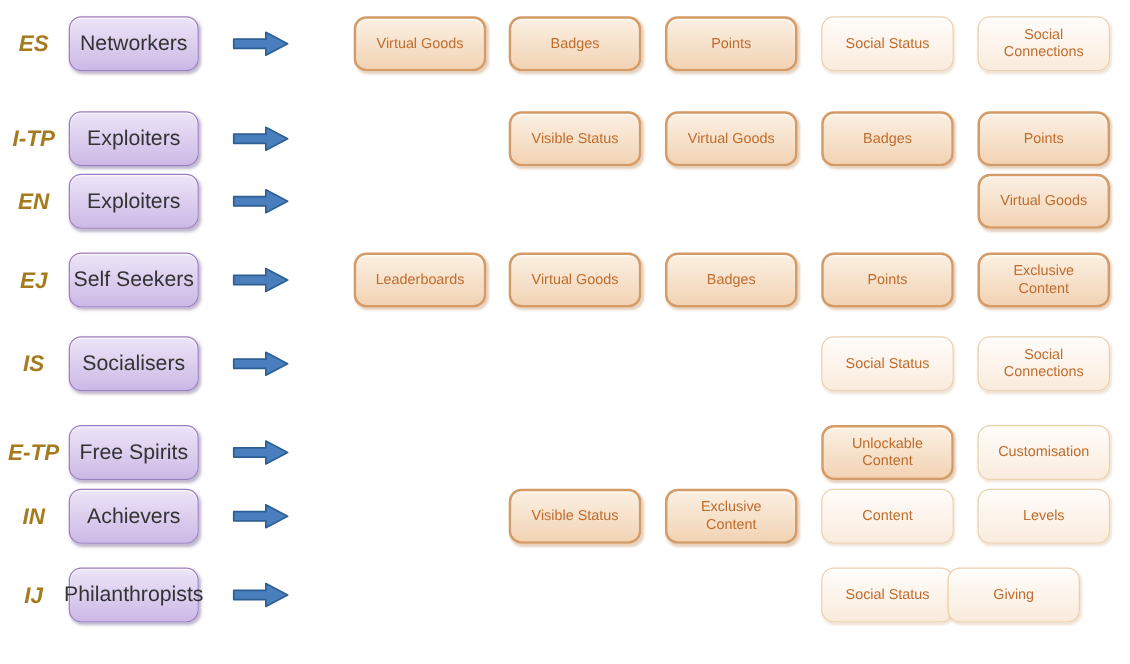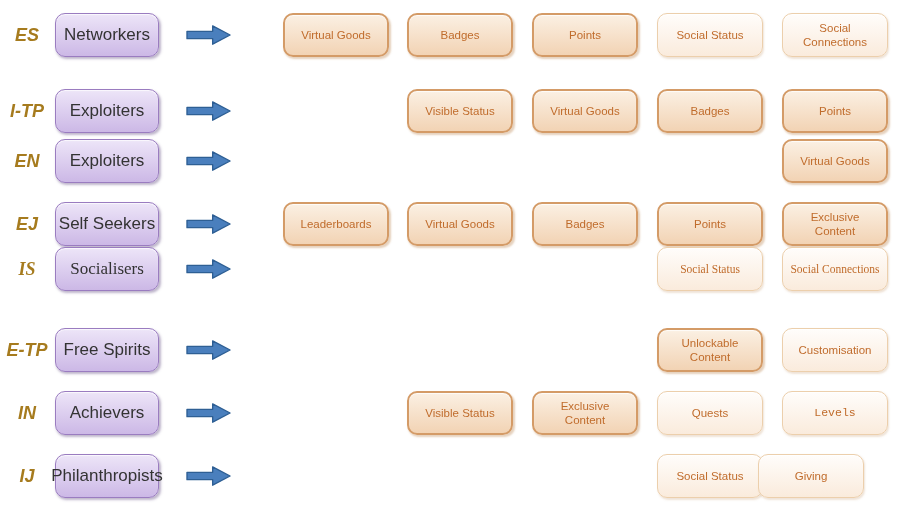--- a/index.html
+++ b/index.html
@@ -154,38 +154,38 @@
       <div class="game-element-box filled" style="left: 532px;">
         <span>Badges</span>
       </div>
       <div class="game-element-box filled" style="left: 657px;">
         <span>Points</span>
       </div>
       <div class="game-element-box filled" style="left: 782px;">
         <span>Exclusive Content</span>
       </div>
     </div>
-    <div class="row" style="top: 247px; font-family: Liberation Serif, serif;">
+    <div class="row" style="top: 269px;">
       <div class="code-label">IS</div>
       <div class="user-type-box">
         <span>Socialisers</span>
       </div>
       <div class="arrow">
         <svg width="50" height="22" viewBox="0 0 50 24">
           <polygon points="1,8 29,8 29,2 48,12 29,22 29,16 1,16" fill="#4A7FBD" stroke="#2E5F94" stroke-width="1.5" stroke-linejoin="round"></polygon>
         </svg>
       </div>
       <div class="game-element-box light" style="left: 657px;">
         <span>Social Status</span>
       </div>
       <div class="game-element-box light" style="left: 782px;">
         <span>Social Connections</span>
       </div>
     </div>
-    <div class="row" style="top: 328px;">
+    <div class="row" style="top: 340px;">
       <div class="code-label">E-TP</div>
       <div class="user-type-box">
         <span>Free Spirits</span>
       </div>
       <div class="arrow">
         <svg width="50" height="22" viewBox="0 0 50 24">
           <polygon points="1,8 29,8 29,2 48,12 29,22 29,16 1,16" fill="#4A7FBD" stroke="#2E5F94" stroke-width="1.5" stroke-linejoin="round"></polygon>
         </svg>
       </div>
       <div class="game-element-box filled" style="left: 657px;">
@@ -205,23 +205,23 @@
           <polygon points="1,8 29,8 29,2 48,12 29,22 29,16 1,16" fill="#4A7FBD" stroke="#2E5F94" stroke-width="1.5" stroke-linejoin="round"></polygon>
         </svg>
       </div>
       <div class="game-element-box filled" style="left: 407px;">
         <span>Visible Status</span>
       </div>
       <div class="game-element-box filled" style="left: 532px;">
         <span>Exclusive Content</span>
       </div>
       <div class="game-element-box light" style="left: 657px;">
-        <span>Quests</span>
-      </div>
-      <div class="game-element-box light" style="left: 782px; font-family: Liberation Mono, monospace;">
+        <span>Content</span>
+      </div>
+      <div class="game-element-box light" style="left: 782px;">
         <span>Levels</span>
       </div>
     </div>
     <div class="row" style="top: 454px;">
       <div class="code-label">IJ</div>
       <div class="user-type-box">
         <span>Philanthropists</span>
       </div>
       <div class="arrow">
         <svg width="50" height="22" viewBox="0 0 50 24">

